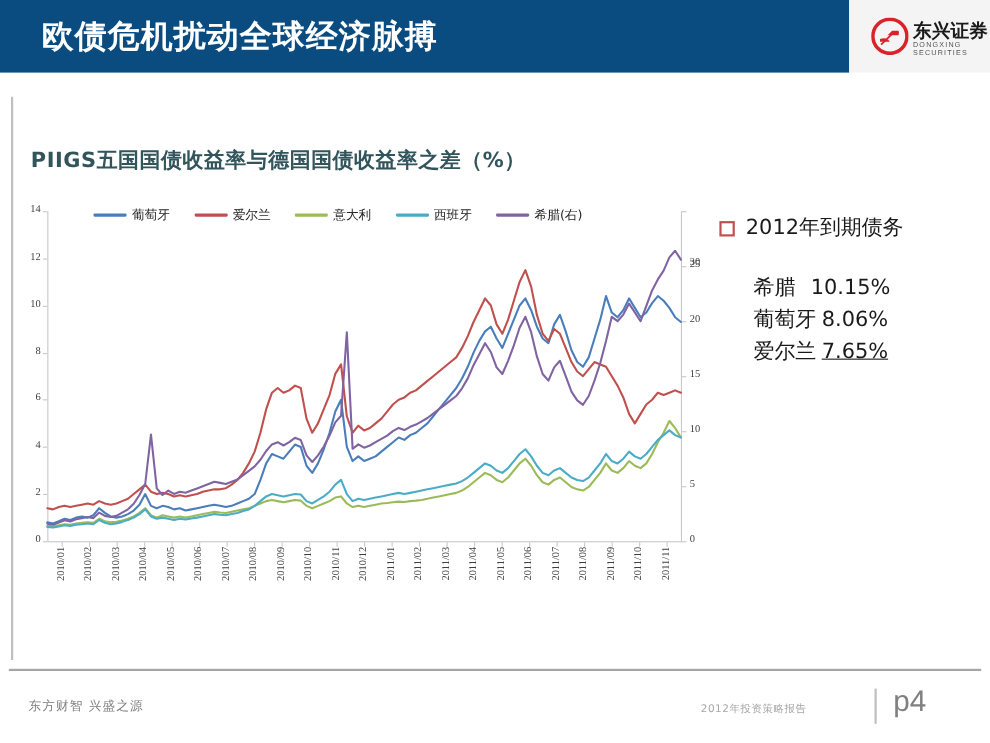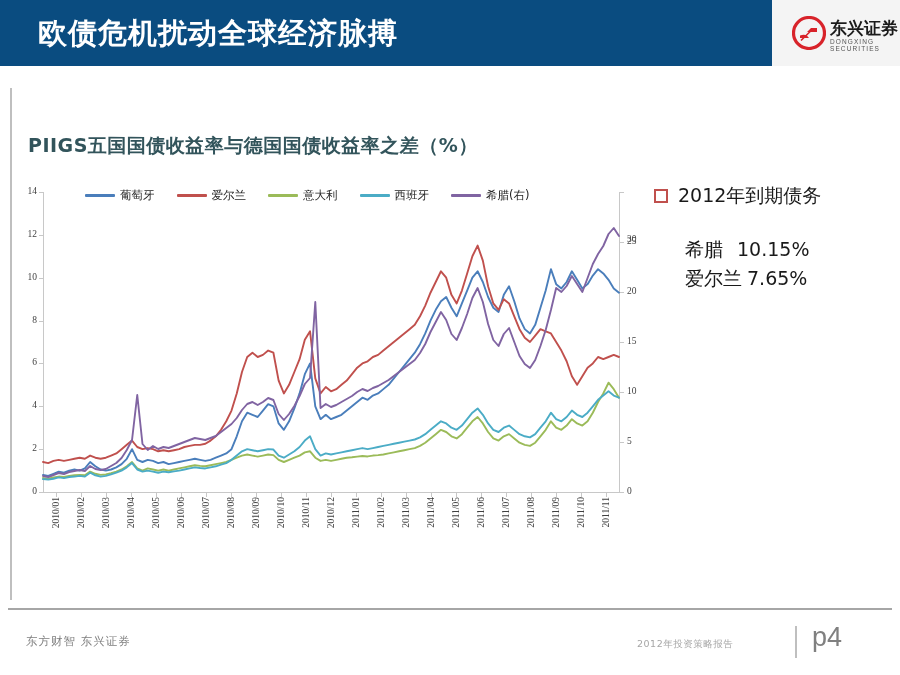--- a/index.html
+++ b/index.html
@@ -48,21 +48,21 @@
   
   .xlab{position:absolute;top:497px;font-size:9.5px;color:#3F3F3F;
         writing-mode:vertical-rl;transform:rotate(180deg);white-space:nowrap;
         font-family:"Liberation Serif",serif;letter-spacing:0px;}
 
   
   #panel{position:absolute;left:652px;top:182px;width:240px;}
   #bullet-row{position:relative;padding-left:26px;}
   #bullet{position:absolute;left:2px;top:7px;width:10px;height:10px;border:2.4px solid #C0504D;background:#fff;}
   .panel-h{font-size:19px;color:#1a1a1a;line-height:27px;white-space:nowrap;
-           font-family:"DejaVu Sans","Liberation Sans",sans-serif;}
+           font-family:"DejaVu Sans","Liberation Sans",sans-serif;margin-top:12px;}
   #panel-list{margin-top:26px;padding-left:33px;}
   .prow{font-size:19px;line-height:29px;color:#1a1a1a;white-space:nowrap;
         font-family:"DejaVu Sans","Liberation Sans",sans-serif;}
   .pname{display:inline-block;}
   .pval{display:inline-block;text-align:center;}
 
   
   #foot-rule{position:absolute;left:8px;top:608px;width:884px;height:2px;background:#A6A6A6;}
   #foot-left{position:absolute;left:26px;top:634px;font-size:11.5px;color:#7F7F7F;letter-spacing:1px;
              font-family:"DejaVu Sans","Liberation Sans",sans-serif;}
@@ -183,26 +183,27 @@
     <div class="tick" style="left: 598.478px; top: 313px; width: 1px; height: 4px; background: rgb(200, 200, 200);"></div>
   </div>
 
 <div id="panel">
   <div id="bullet-row">
     <span id="bullet"></span>
     <div class="panel-h">2012年到期债务</div>
   </div>
   <div id="panel-list">
       <div class="prow"><span class="pname">希腊</span><span class="pval" style="margin-left: 14px;">10.15%</span></div>
-      <div class="prow"><span class="pname">爱尔兰</span><span class="pval" style="margin-left: 5px;">7.65%</span></div>
+      <div class="prow"><span class="pname">葡萄牙</span><span class="pval" style="margin-left: 5px;">8.06%</span></div>
+      <div class="prow"><span class="pname">爱尔兰</span><span class="pval" style="margin-left: 5px; text-decoration: underline;">7.65%</span></div>
     </div>
 </div>
 
 <div id="foot-rule"></div>
-<div id="foot-left">东方财智 东兴证券</div>
+<div id="foot-left">东方财智 兴盛之源</div>
 <div id="foot-report">2012年投资策略报告</div>
 <div id="foot-sep"></div>
 <div id="foot-page">p4</div>
 
 <div class="xlab" style="left: 50.5217px;">2010/01</div>
 <div class="xlab" style="left: 75.5652px;">2010/02</div>
 <div class="xlab" style="left: 100.609px;">2010/03</div>
 <div class="xlab" style="left: 125.652px;">2010/04</div>
 <div class="xlab" style="left: 150.696px;">2010/05</div>
 <div class="xlab" style="left: 175.739px;">2010/06</div>

